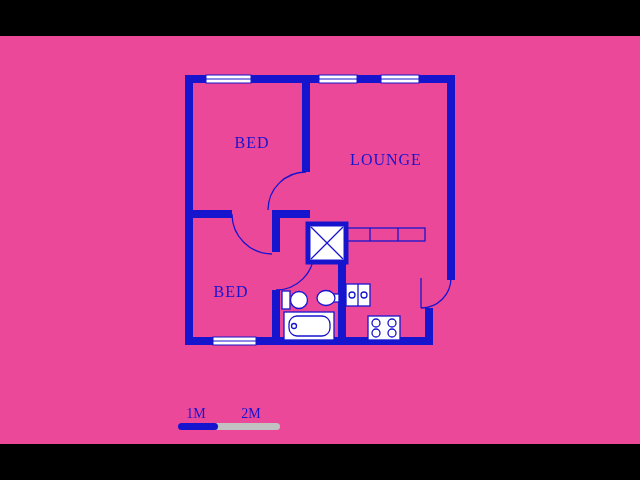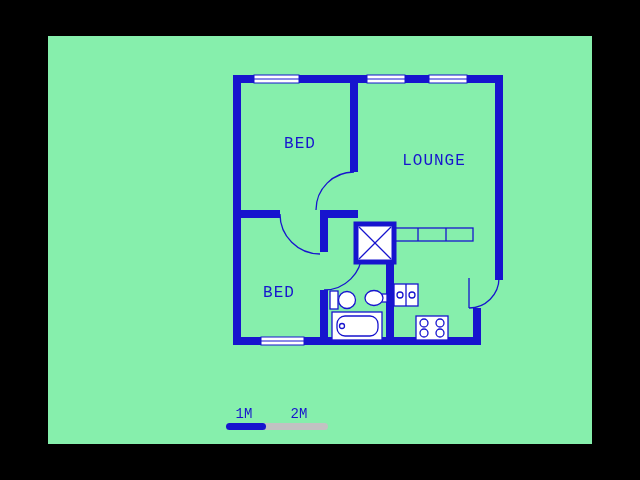--- a/index.html
+++ b/index.html
@@ -1,19 +1,19 @@
 <!DOCTYPE html>
 <html style="--wall-blue: #1714CE; --fixture-blue: #1714CE; --label-blue: #1714CE; --scale-gray: #C2C2C2; --letterbox-black: #000000;"><head>
 <meta charset="utf-8">
 <style>
   html,body{margin:0;padding:0;background:#000;}
   .stage{
-    position:relative;width:544px;height:480px;margin:0 auto;
-    background:#86efac;overflow:hidden;
-    font-family:Liberation Mono, monospace;
+    position:relative;width:640px;height:480px;margin:0 auto;
+    background:#ec4899;overflow:hidden;
+    font-family:Liberation Serif, serif;
   }
   .plan-svg{display:block;width:640px;height:480px;}
   .wall{fill:var(--wall-blue,#1714CE);}
   .window-rect{fill:#ffffff;stroke:var(--wall-blue,#1714CE);stroke-width:1;}
   .window-line{stroke:var(--wall-blue,#1714CE);stroke-width:1;}
   .door-arc{fill:none;stroke:var(--wall-blue,#1714CE);stroke-width:1.3;}
   .fixture{fill:#ffffff;stroke:var(--fixture-blue,#1714CE);stroke-width:1.3;}
   .fixture-line{fill:none;stroke:var(--fixture-blue,#1714CE);stroke-width:1.3;}
   .shower-box{fill:#ffffff;stroke:var(--wall-blue,#1714CE);stroke-width:5;}
   .room-label{fill:var(--label-blue,#1714CE);font-size:16px;letter-spacing:1px;}

